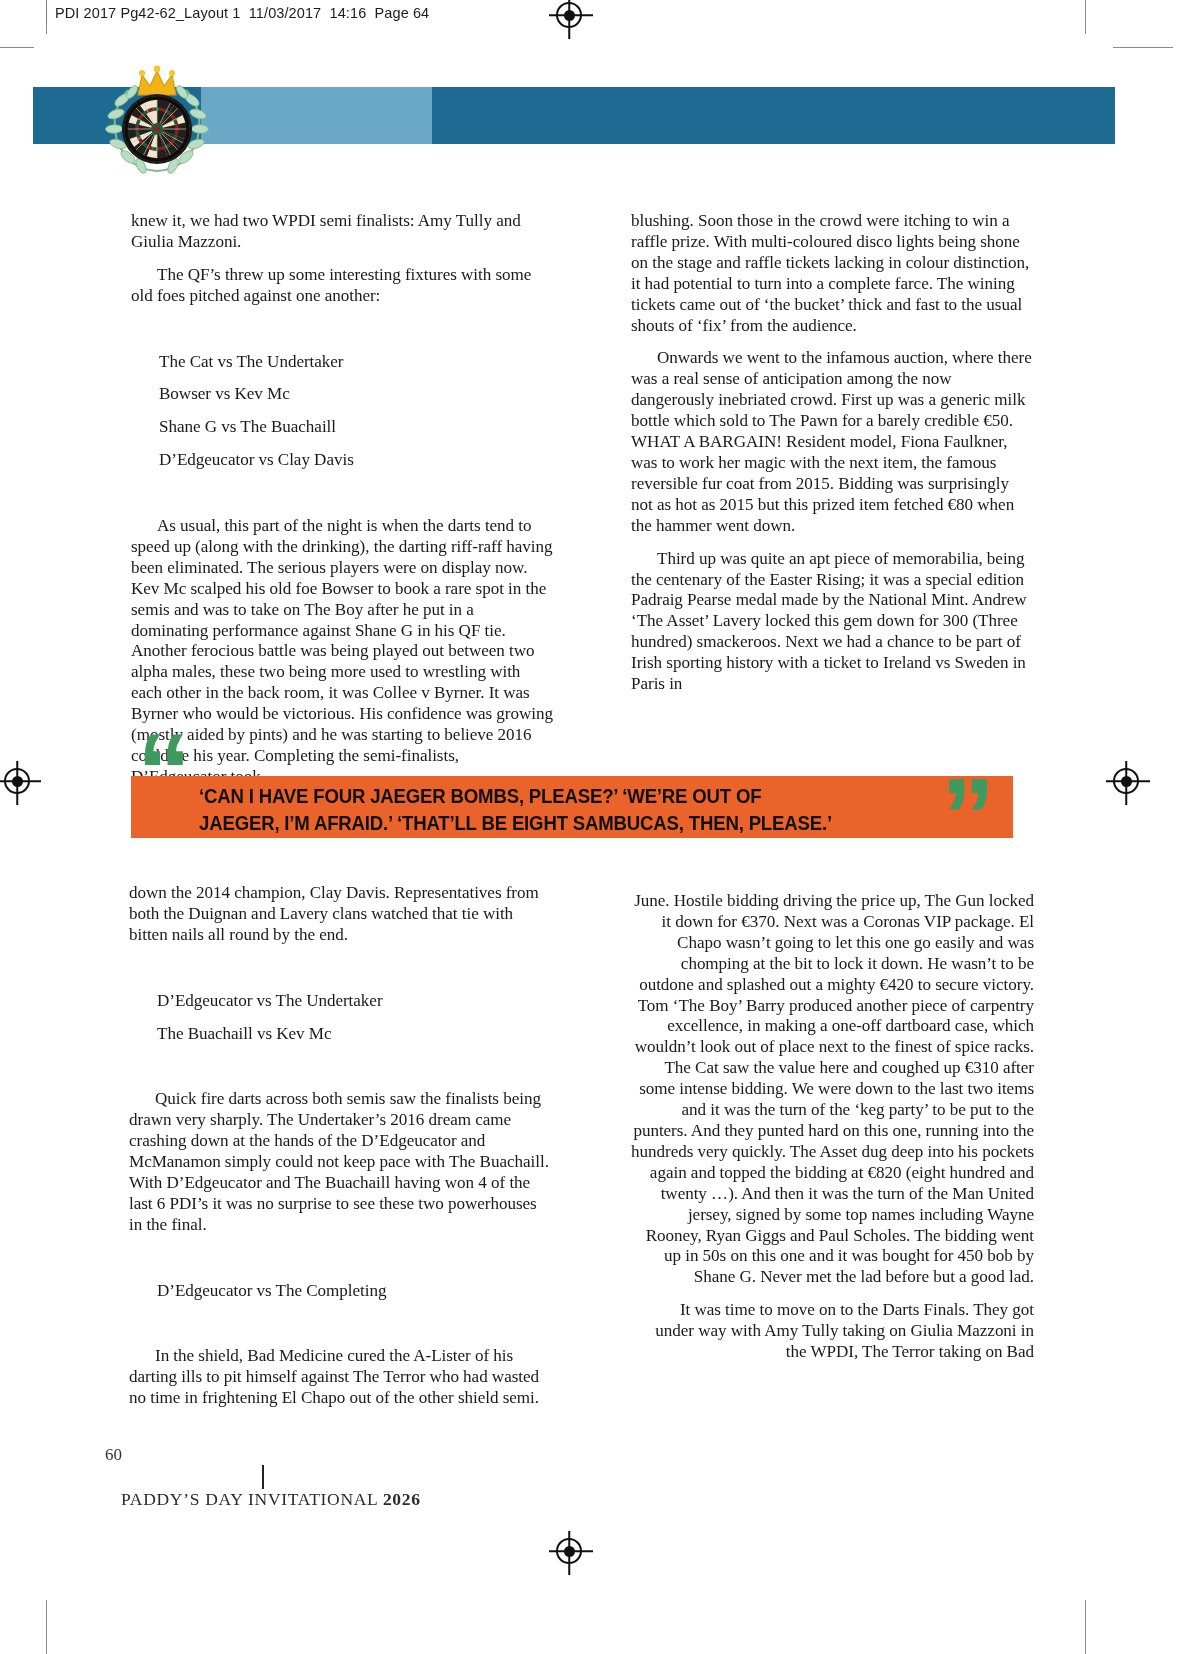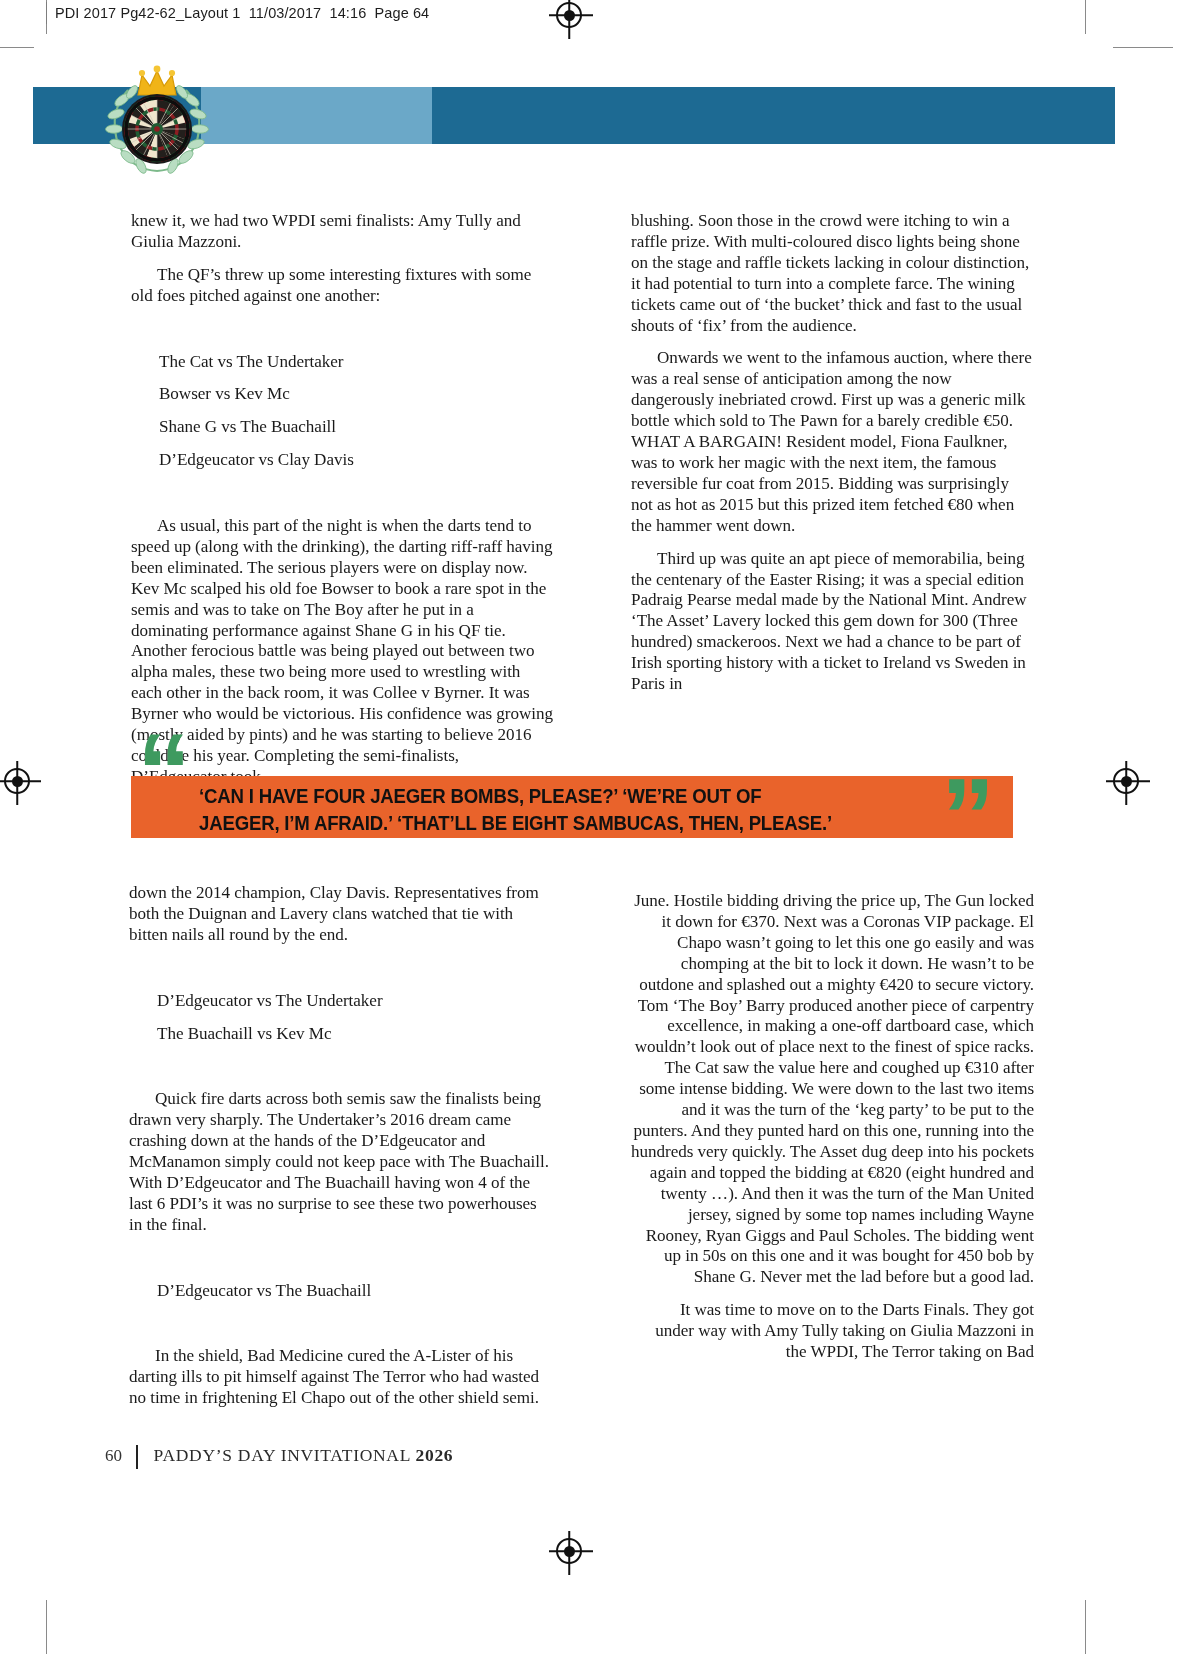--- a/index.html
+++ b/index.html
@@ -183,20 +183,21 @@
   .pq-mark.open  { left: 6px;  top: -10px; }
   .pq-mark.close { left: 810px; top: 34px; }
 
   
   .footer {
     position: absolute;
     left: 105px;
     top: 1445px;
     display: flex;
     align-items: baseline;
+    flex-direction: column;
   }
   .folio {
     font-size: 17px;
     color: #333;
     padding-right: 14px;
   }
   .folio-rule {
     width: 1.6px;
     height: 24px;
     background: #222;
@@ -344,21 +345,21 @@
 </div>
 
 <div class="col" id="col-left-bot">
     <p>down the 2014 champion, Clay Davis. Representatives from both the Duignan and Lavery clans watched that tie with bitten nails all round by the end.</p>
     <div class="spacer"></div>
     <p class="fix">D’Edgeucator vs The Undertaker</p>
     <p class="fix">The Buachaill vs Kev Mc</p>
     <div class="spacer"></div>
     <p class="ind">Quick fire darts across both semis saw the finalists being drawn very sharply. The Undertaker’s 2016 dream came crashing down at the hands of the D’Edgeucator and McManamon simply could not keep pace with The Buachaill. With D’Edgeucator and The Buachaill having won 4 of the last 6 PDI’s it was no surprise to see these two powerhouses in the final.</p>
     <div class="spacer"></div>
-    <p class="fix">D’Edgeucator vs The Buachaill</p>
+    <p class="fix">D’Edgeucator vs The Completing</p>
     <div class="spacer"></div>
     <p class="ind">In the shield, Bad Medicine cured the A-Lister of his darting ills to pit himself against The Terror who had wasted no time in frightening El Chapo out of the other shield semi.</p>
   </div>
 <div class="col" id="col-right-bot">
     <p>June. Hostile bidding driving the price up, The Gun locked it down for €370. Next was a Coronas VIP package. El Chapo wasn’t going to let this one go easily and was chomping at the bit to lock it down. He wasn’t to be outdone and splashed out a mighty €420 to secure victory. Tom ‘The Boy’ Barry produced another piece of carpentry excellence, in making a one-off dartboard case, which wouldn’t look out of place next to the finest of spice racks. The Cat saw the value here and coughed up €310 after some intense bidding. We were down to the last two items and it was the turn of the ‘keg party’ to be put to the punters. And they punted hard on this one, running into the hundreds very quickly. The Asset dug deep into his pockets again and topped the bidding at €820 (eight hundred and twenty …). And then it was the turn of the Man United jersey, signed by some top names including Wayne Rooney, Ryan Giggs and Paul Scholes. The bidding went up in 50s on this one and it was bought for 450 bob by Shane G. Never met the lad before but a good lad.</p>
     <p class="ind">It was time to move on to the Darts Finals. They got under way with Amy Tully taking on Giulia Mazzoni in the WPDI, The Terror taking on Bad</p>
   </div>
 
 <div class="footer">
   <span class="folio">60</span>

